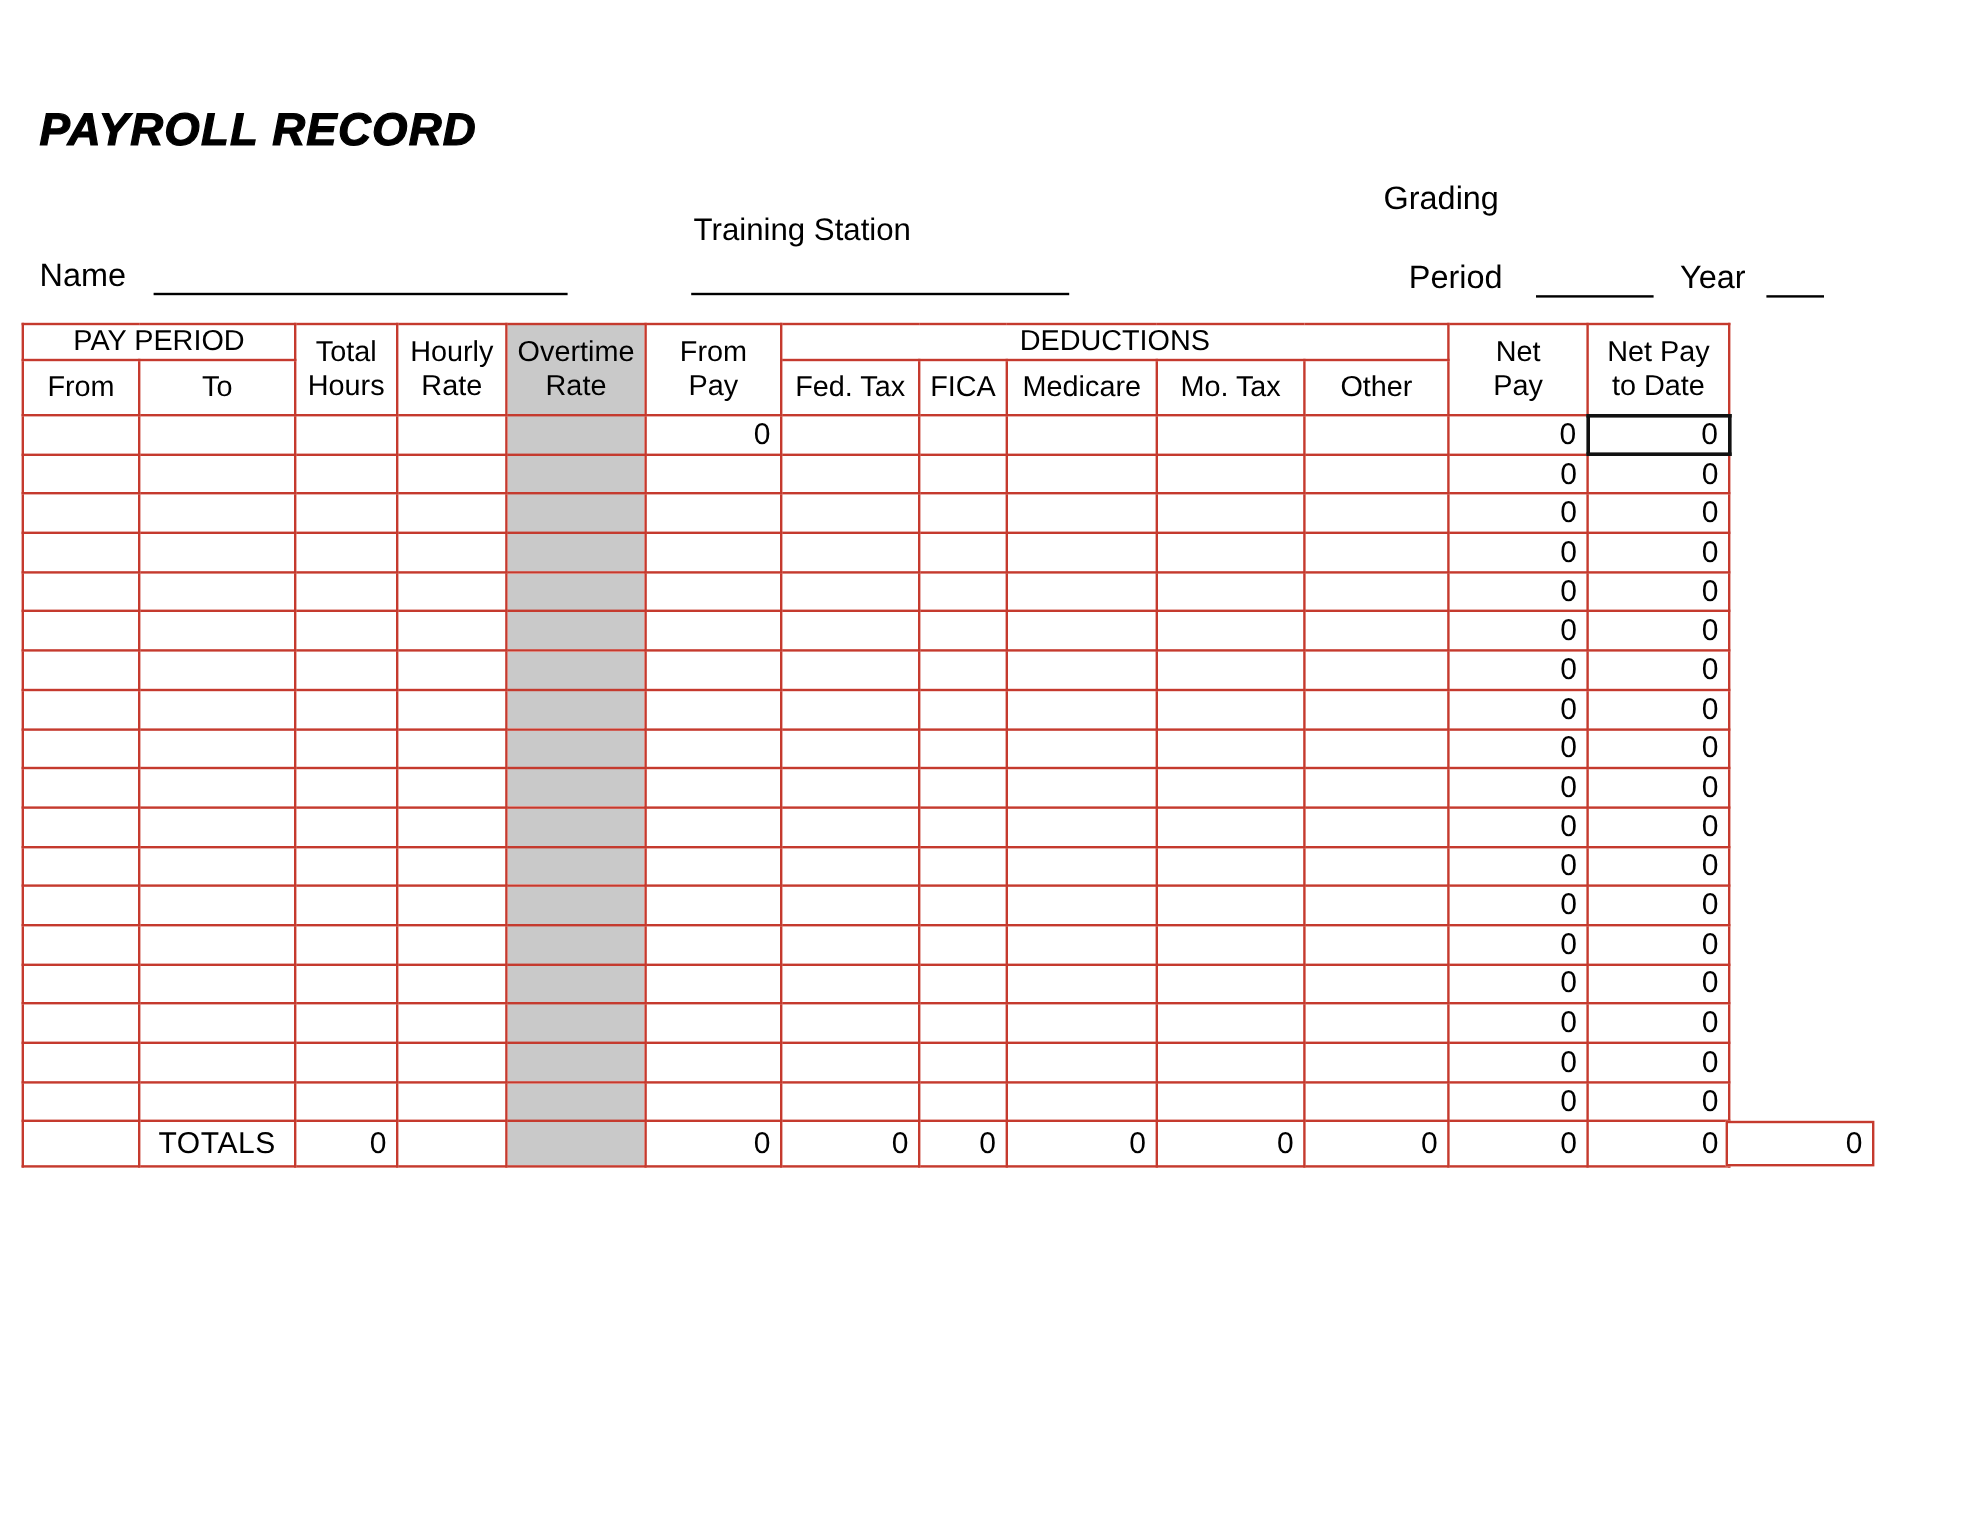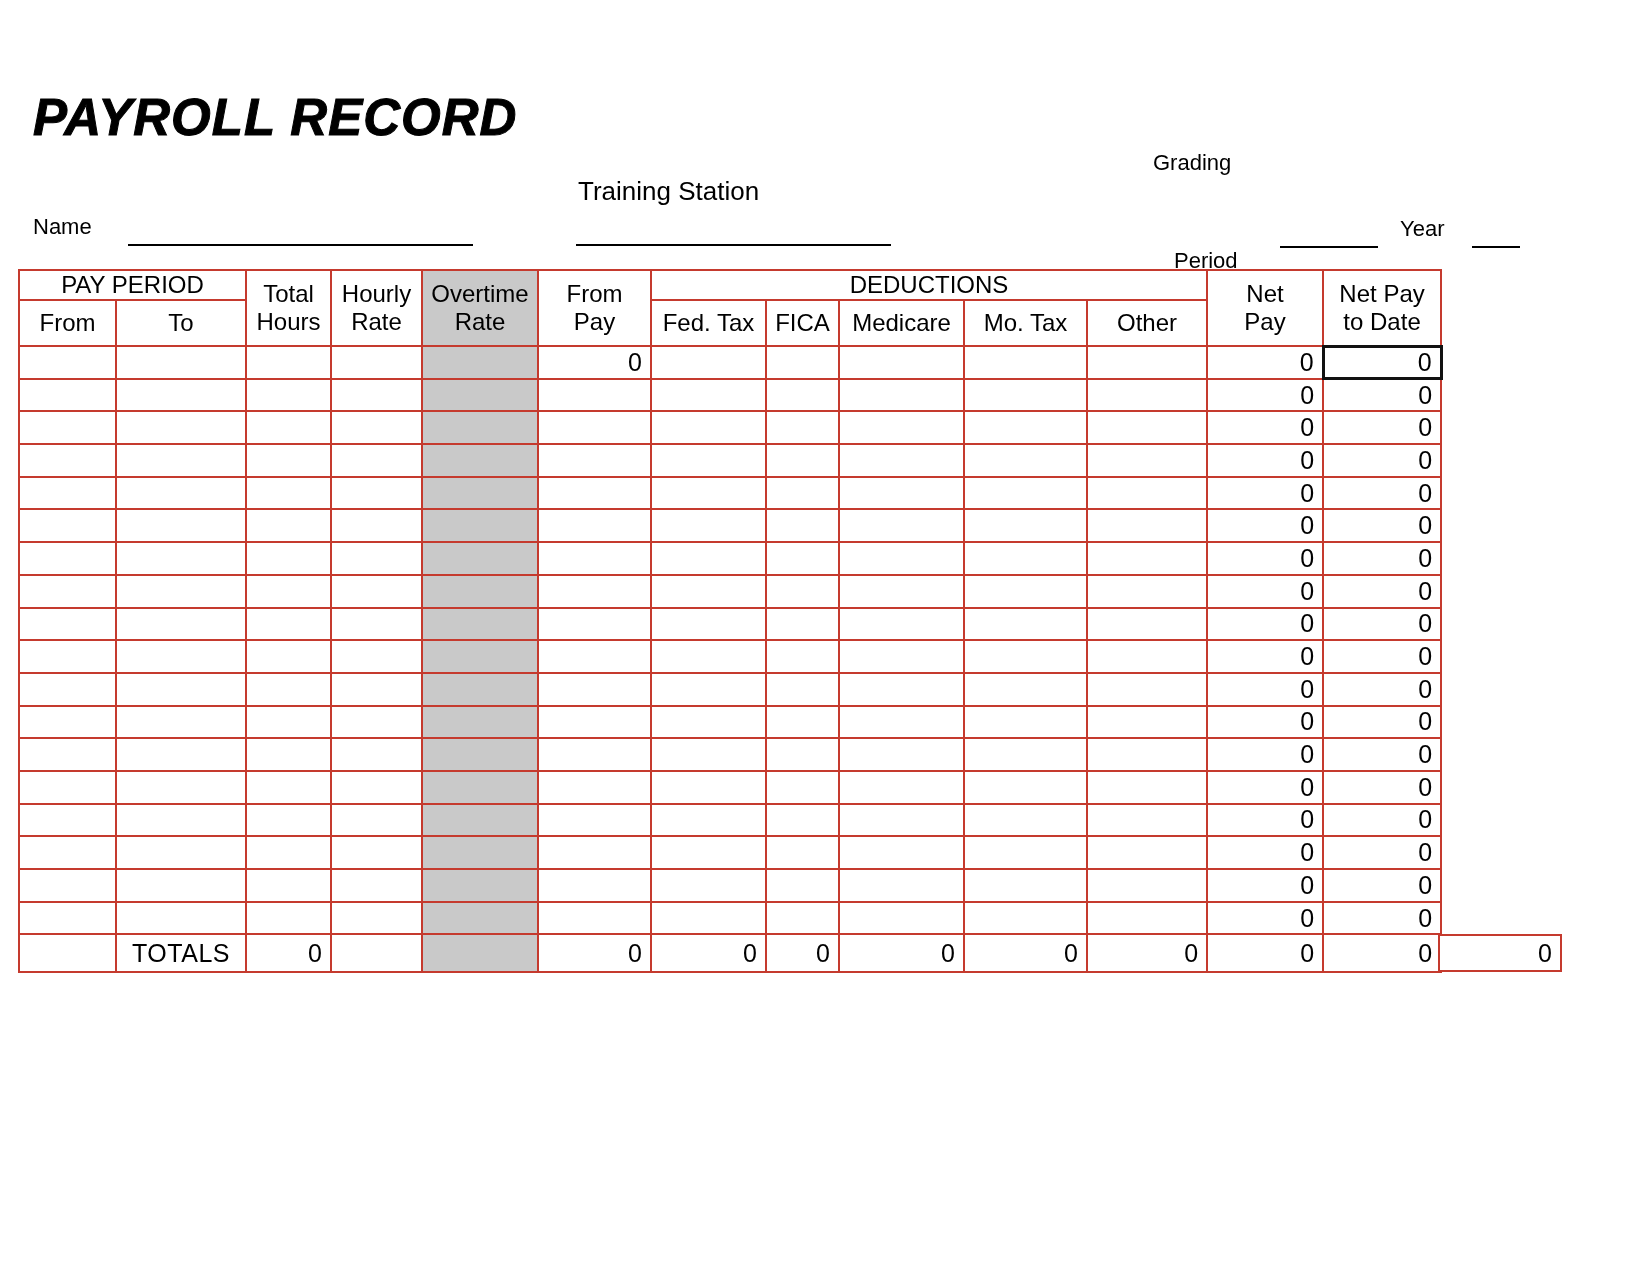--- a/index.html
+++ b/index.html
@@ -8,32 +8,32 @@
     width: 1650px; height: 1275px;
     position: relative;
     font-family: "Liberation Sans", sans-serif;
     color: #000;
     overflow: hidden;
   }
   .abs { position: absolute; }
 
   .page-title {
     left: 33px; top: 88px;
-    font-size: 51px;
+    font-size: 38px;
     font-weight: bold;
     font-style: italic;
     letter-spacing: 1px;
     -webkit-text-stroke: 1px #000;
     white-space: nowrap;
   }
-  .label { font-size: 22px; white-space: nowrap; }
+  .label { font-size: 27px; white-space: nowrap; }
   .lbl-grading { left: 1153px; top: 150px; }
   .lbl-training { left: 578px; top: 176px; font-size: 26px; }
   .lbl-name { left: 33px; top: 214px; }
-  .lbl-period { left: 1174px; top: 216px; margin-top: 32px; }
+  .lbl-period { left: 1174px; top: 216px; }
   .lbl-year { left: 1400px; top: 216px; }
 
   .blank-line {
     border-bottom: 2px solid #000;
     height: 2px;
   }
   .line-name { left: 128px; top: 244px; width: 345px; }
   .line-training { left: 576px; top: 244px; width: 315px; }
   .line-period { left: 1280px; top: 246px; width: 98px; }
   .line-year { left: 1472px; top: 246px; width: 48px; }

